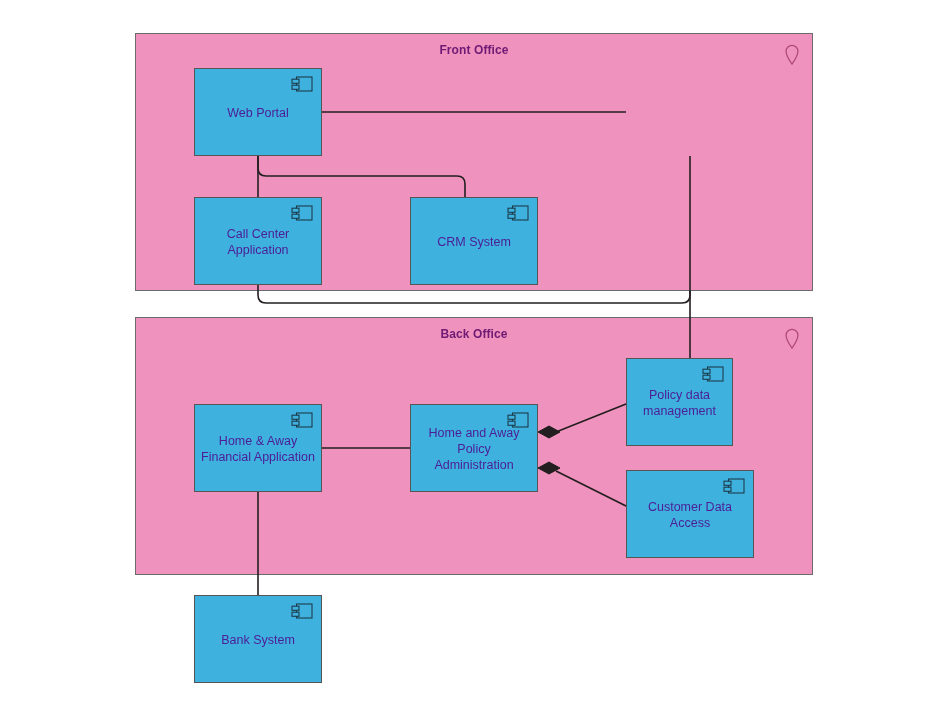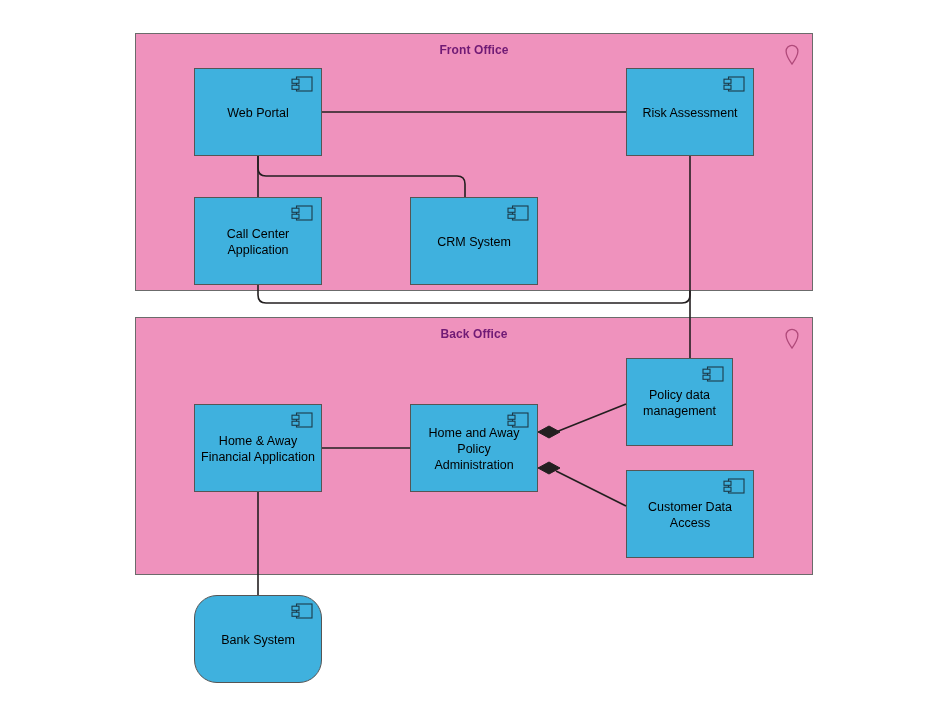--- a/index.html
+++ b/index.html
@@ -61,21 +61,21 @@
     box-sizing: border-box;
     background: #3fb1de;
     border: 1px solid #555555;
     z-index: 3;
     display: flex;
     align-items: center;
     justify-content: center;
   }
   .component-label {
     font-size: 12.5px;
-    color: #000000;
+    color: #4c1d95;
     text-align: center;
     line-height: 16px;
     padding: 0 6px;
     white-space: pre-line;
     margin-top: 2px;
   }
   .component-icon {
     position: absolute;
     top: 7px;
     right: 8px;
@@ -138,30 +138,20 @@
     <span class="component-icon">
       <svg viewBox="0 0 22 17" width="22" height="17" aria-hidden="true">
         <rect x="5.5" y="1" width="15.5" height="14" fill="none" stroke="#1c3b4a" stroke-width="1.1"></rect>
         <rect x="1" y="3.2" width="7" height="4.1" fill="#3fb1de" stroke="#1c3b4a" stroke-width="1.1"></rect>
         <rect x="1" y="9.2" width="7" height="4.1" fill="#3fb1de" stroke="#1c3b4a" stroke-width="1.1"></rect>
       </svg>
     </span>
     <span class="component-label">Web Portal</span>
   </div>
 
-  <div class="component" id="cmp-risk-assessment" style="left: 626px; top: 68px; width: 128px; height: 88px; background: rgb(63, 177, 222); border-color: rgb(85, 85, 85);">
-    <span class="component-icon">
-      <svg viewBox="0 0 22 17" width="22" height="17" aria-hidden="true">
-        <rect x="5.5" y="1" width="15.5" height="14" fill="none" stroke="#1c3b4a" stroke-width="1.1"></rect>
-        <rect x="1" y="3.2" width="7" height="4.1" fill="#3fb1de" stroke="#1c3b4a" stroke-width="1.1"></rect>
-        <rect x="1" y="9.2" width="7" height="4.1" fill="#3fb1de" stroke="#1c3b4a" stroke-width="1.1"></rect>
-      </svg>
-    </span>
-    <span class="component-label">Risk Assessment</span>
-  </div>
 
   <div class="component" id="cmp-call-center-application" style="left: 194px; top: 197px; width: 128px; height: 88px; background: rgb(63, 177, 222); border-color: rgb(85, 85, 85);">
     <span class="component-icon">
       <svg viewBox="0 0 22 17" width="22" height="17" aria-hidden="true">
         <rect x="5.5" y="1" width="15.5" height="14" fill="none" stroke="#1c3b4a" stroke-width="1.1"></rect>
         <rect x="1" y="3.2" width="7" height="4.1" fill="#3fb1de" stroke="#1c3b4a" stroke-width="1.1"></rect>
         <rect x="1" y="9.2" width="7" height="4.1" fill="#3fb1de" stroke="#1c3b4a" stroke-width="1.1"></rect>
       </svg>
     </span>
     <span class="component-label">Call Center
@@ -220,21 +210,21 @@
       <svg viewBox="0 0 22 17" width="22" height="17" aria-hidden="true">
         <rect x="5.5" y="1" width="15.5" height="14" fill="none" stroke="#1c3b4a" stroke-width="1.1"></rect>
         <rect x="1" y="3.2" width="7" height="4.1" fill="#3fb1de" stroke="#1c3b4a" stroke-width="1.1"></rect>
         <rect x="1" y="9.2" width="7" height="4.1" fill="#3fb1de" stroke="#1c3b4a" stroke-width="1.1"></rect>
       </svg>
     </span>
     <span class="component-label">Customer Data
 Access</span>
   </div>
 
-  <div class="component" id="cmp-bank-system" style="left: 194px; top: 595px; width: 128px; height: 88px; background: rgb(63, 177, 222); border-color: rgb(85, 85, 85); border-radius: 23px;">
+  <div class="component" id="cmp-bank-system" style="left: 194px; top: 595px; width: 128px; height: 88px; background: rgb(63, 177, 222); border-color: rgb(85, 85, 85);">
     <span class="component-icon">
       <svg viewBox="0 0 22 17" width="22" height="17" aria-hidden="true">
         <rect x="5.5" y="1" width="15.5" height="14" fill="none" stroke="#1c3b4a" stroke-width="1.1"></rect>
         <rect x="1" y="3.2" width="7" height="4.1" fill="#3fb1de" stroke="#1c3b4a" stroke-width="1.1"></rect>
         <rect x="1" y="9.2" width="7" height="4.1" fill="#3fb1de" stroke="#1c3b4a" stroke-width="1.1"></rect>
       </svg>
     </span>
     <span class="component-label">Bank System</span>
   </div>
 

